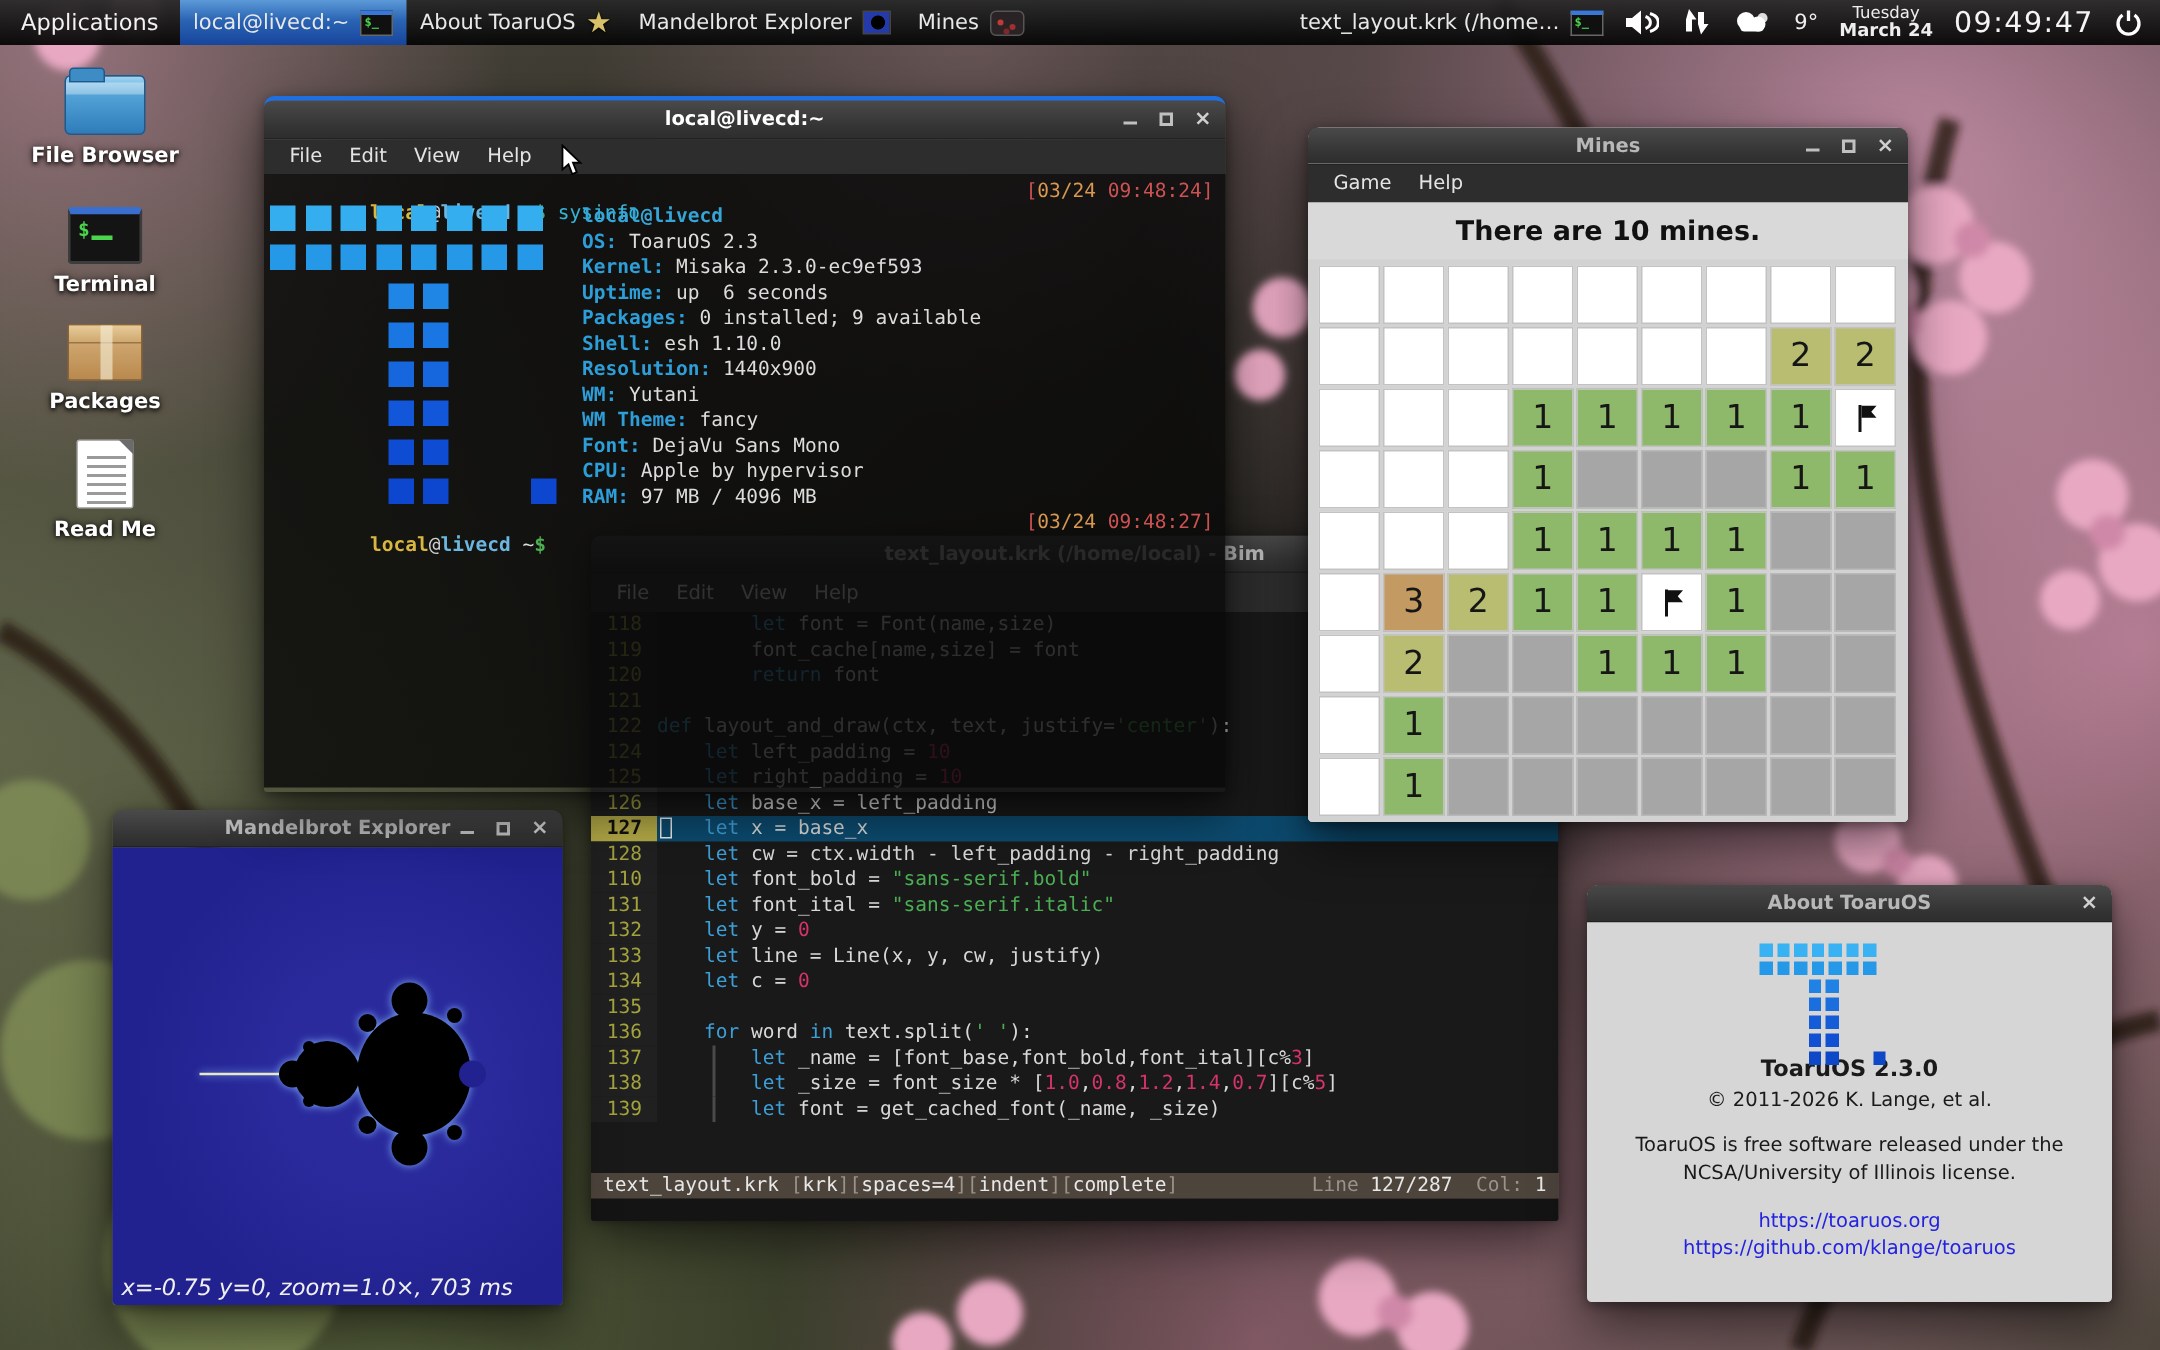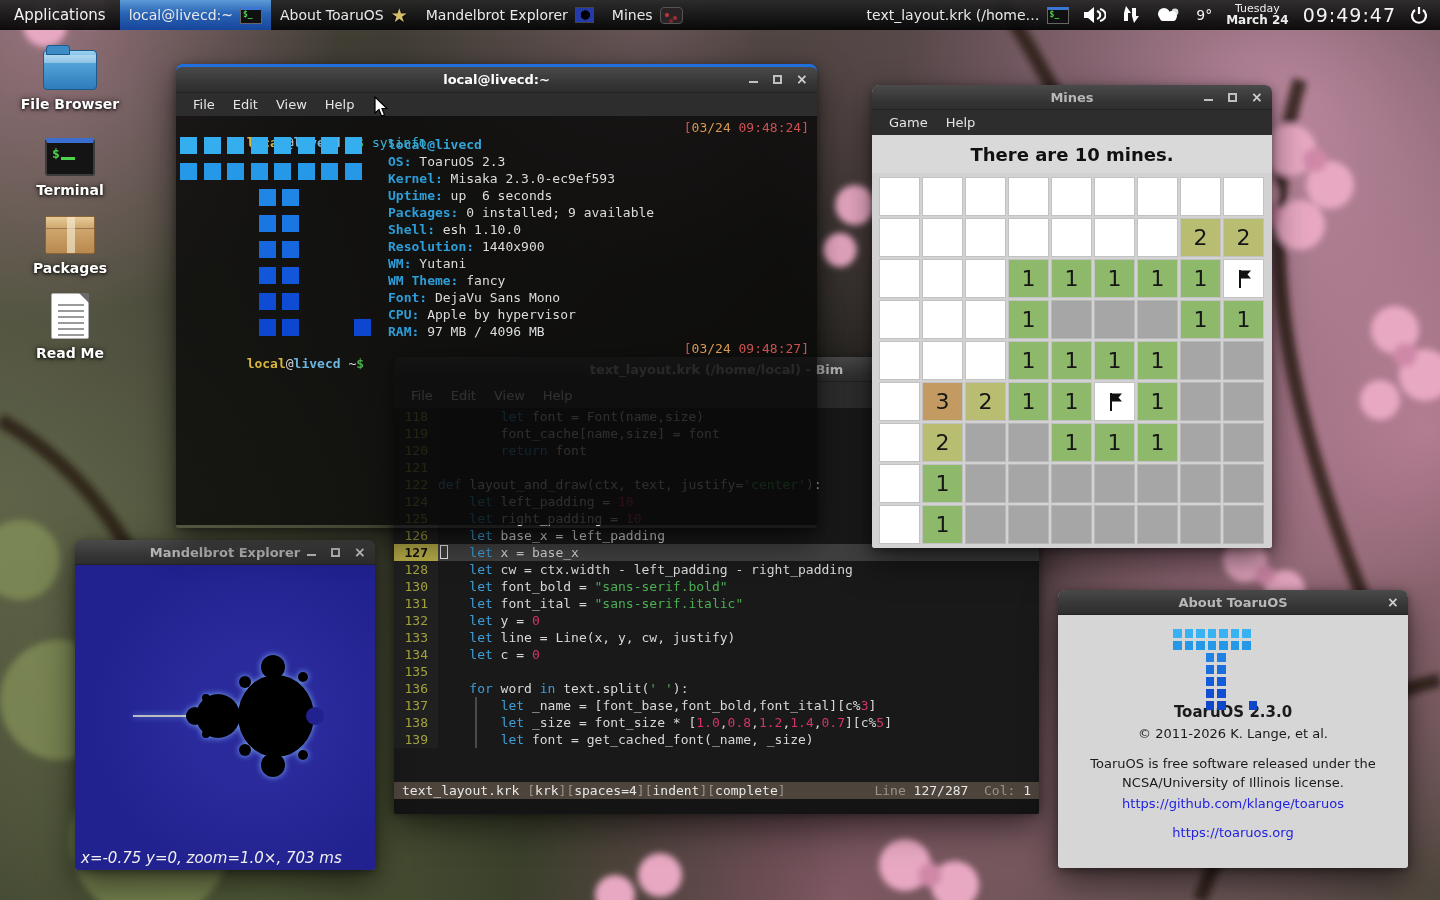--- a/index.html
+++ b/index.html
@@ -99,21 +99,21 @@
   .inf-val { color:#dcdcdc; }
 
   
   #editor { left:394px; top:345px; width:645px; height:455px; z-index:10;margin-top:12px; }
   #editor .titlebar { height:25px; }
   #editor .menubar { height:26px; }
   .ed-body { position:relative; height:374px; background:#191919; overflow:hidden;
     font-family:"DejaVu Sans Mono",monospace; font-size:13px; }
   .e-line { display:flex; height:17px; line-height:17px; position:relative; }
   .e-no { width:44px; flex:0 0 44px; text-align:right; padding-right:10px; color:#a3a23d; background:#202020; }
-  .e-line.current { background:#404040; }
+  .e-line.current { background:#0c4a6e; }
   .e-line.current .e-no { background:#b5ab47; color:#111; font-weight:bold; }
   .e-code { white-space:pre; position:relative; color:#d8d8d8; flex:1; }
   .tk-k { color:#3d9fd8; } .tk-w { color:#d8d8d8; } .tk-s { color:#4cae54; } .tk-n { color:#d6336c; }
   .e-cursor { position:absolute; left:2px; top:1px; width:8px; height:14px; border:1px solid #e8e8e8; }
   .e-guide { position:absolute; left:37px; top:0; bottom:0; width:2px; background:#4a4a4a; }
   .ed-status { height:17px; background:#4d443c; color:#e8e8e8; font:13px "DejaVu Sans Mono",monospace;
     display:flex; padding:0 8px; line-height:17px; white-space:pre; }
   .st-dim { color:#9a938c; }
   .st-right { margin-left:auto; }
   .ed-cmdline { height:15px; background:#141414; border-radius:0 0 2px 2px; }
@@ -270,21 +270,21 @@
         </div>
         <div class="e-line current">
           <span class="e-no">127</span>
           <span class="e-code"><span class="e-cursor"></span><span class="tk-w">    </span><span class="tk-k">let</span><span class="tk-w"> x = base_x</span></span>
         </div>
         <div class="e-line">
           <span class="e-no">128</span>
           <span class="e-code"><span class="tk-w">    </span><span class="tk-k">let</span><span class="tk-w"> cw = ctx.width - left_padding - right_padding</span></span>
         </div>
         <div class="e-line">
-          <span class="e-no">130</span>
+          <span class="e-no">110</span>
           <span class="e-code"><span class="tk-w">    </span><span class="tk-k">let</span><span class="tk-w"> font_bold = </span><span class="tk-s">"sans-serif.bold"</span></span>
         </div>
         <div class="e-line">
           <span class="e-no">131</span>
           <span class="e-code"><span class="tk-w">    </span><span class="tk-k">let</span><span class="tk-w"> font_ital = </span><span class="tk-s">"sans-serif.italic"</span></span>
         </div>
         <div class="e-line">
           <span class="e-no">132</span>
           <span class="e-code"><span class="tk-w">    </span><span class="tk-k">let</span><span class="tk-w"> y = </span><span class="tk-n">0</span></span>
         </div>
@@ -570,22 +570,22 @@
           <span class="lg-sq" style="position: absolute; width: 8.5px; height: 8.5px; background: rgb(14, 71, 200); left: 32.775px; top: 72px;"></span>
           <span class="lg-sq" style="position: absolute; width: 8.5px; height: 8.5px; background: rgb(14, 71, 200); left: 44.275px; top: 72px;"></span>
           <span class="lg-sq" style="position: absolute; width: 8.5px; height: 8.5px; background: rgb(14, 71, 200); left: 75.9px; top: 72px;"></span>
         </div>
       <div class="about-ver">ToaruOS 2.3.0</div>
       <div class="about-copy">© 2011-2026 K. Lange, et al.</div>
       <div class="about-lic">
         <span>ToaruOS is free software released under the</span><br>
         <span>NCSA/University of Illinois license.</span>
       </div>
+      <a class="about-link first">https://toaruos.org</a>
       <a class="about-link">https://github.com/klange/toaruos</a>
-      <a class="about-link first">https://toaruos.org</a>
     </div>
   </div>
 
   <div id="panel">
     <div class="apps">Applications</div>
     <div id="win-list">
         <div class="tb-btn active">
           <span class="tb-label">local@livecd:~</span>
           <span class="mini-term"></span>
         </div>

